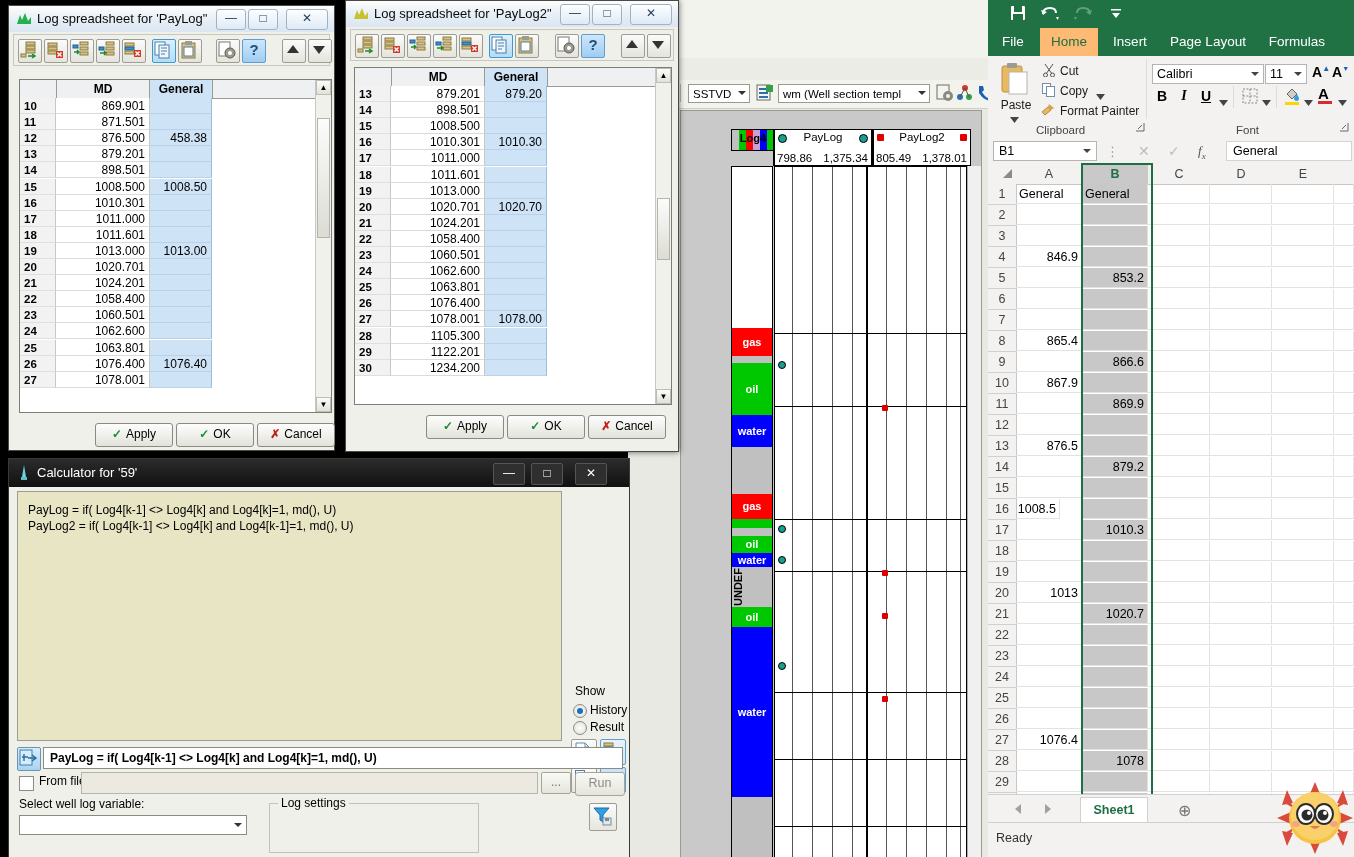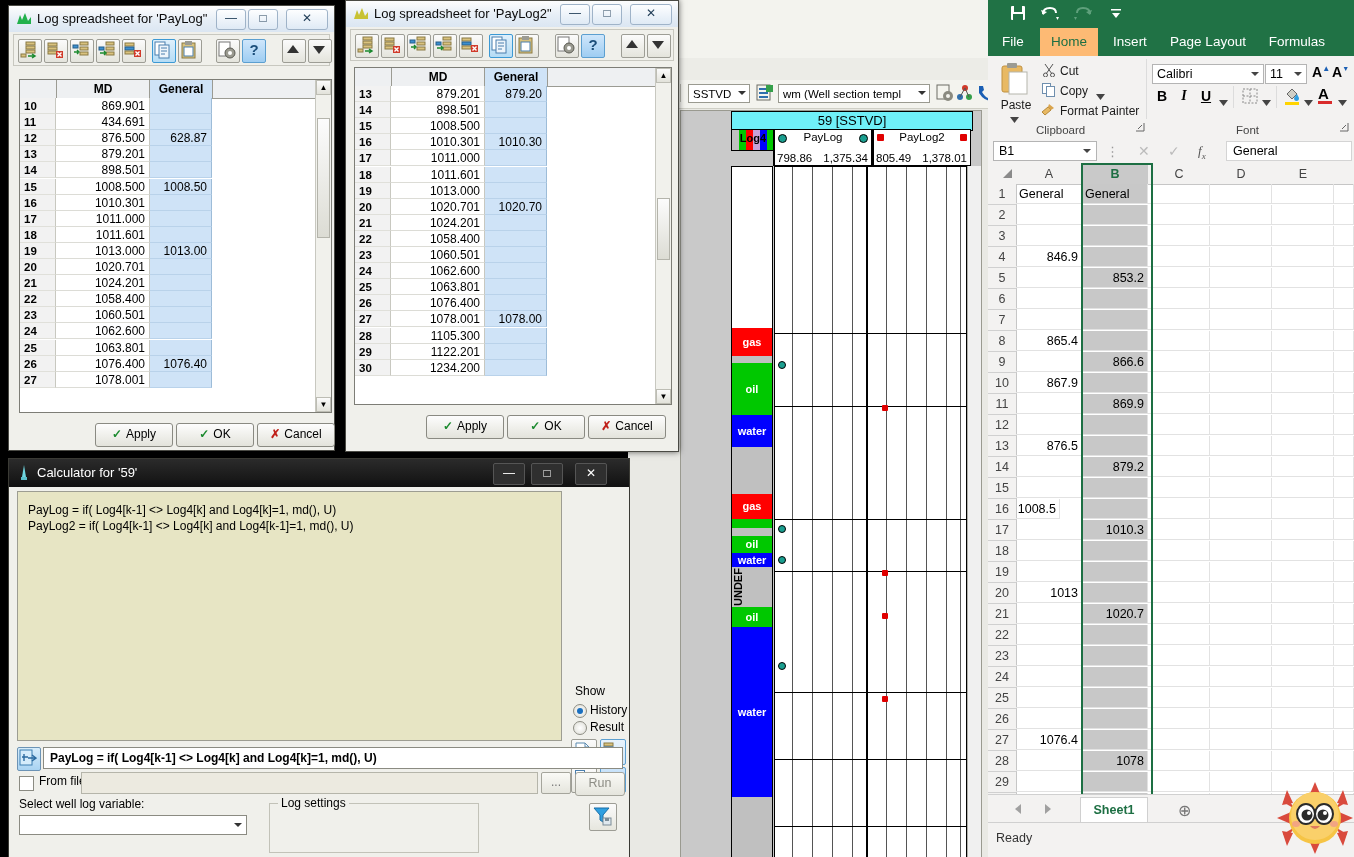--- a/index.html
+++ b/index.html
@@ -218,21 +218,20 @@
       </svg>
   </span>
   <span class="tb-ico" style="left:348px;">
     <svg width="18" height="18" viewBox="0 0 18 18">
         <path d="M3 2 L7 2 L8 6 L6 8 Q9 13 12 14 L14 12 L17 14 L16 17 Q8 17 3 9 Z" fill="#1a5fb4"></path>
       </svg>
   </span>
 </div>
 
 <div id="wellwin" class="abs nosel">
-  <div id="ws-title">59 [SSTVD]</div>
 
   <div id="ws-hdr">
     <div class="ws-logbox">
       <div style="position:absolute;left:0;top:0;width:7px;height:100%;background:#c0c0c0;"></div>
       <div style="position:absolute;left:7px;top:0;width:7px;height:100%;background:#00c800;"></div>
       <div style="position:absolute;left:14px;top:0;width:7px;height:100%;background:#ff0000;"></div>
       <div style="position:absolute;left:21px;top:0;width:7px;height:100%;background:#c8a0d8;"></div>
       <div style="position:absolute;left:28px;top:0;width:7px;height:100%;background:#0000ff;"></div>
       <div style="position:absolute;left:35px;top:0;width:7px;height:100%;background:#00c800;"></div>
       <div style="position:absolute;left:0;right:0;top:2px;text-align:center;font-size:11px;font-weight:bold;color:#000;">Log4</div>
@@ -825,27 +824,27 @@
       <div class="hc" style="left:130px;width:62px;background:#cfe3f7;border-right:1px solid #9b9b93;">General</div>
     </div>
     <div id="ss1rows">
         <div class="ssrow" style="top: 18px;">
           <div class="rn">10</div>
           <div class="c1" style="left: 36px; width: 94px;">869.901</div>
           <div class="c2" style="left: 130px; width: 62px;"></div>
         </div>
         <div class="ssrow" style="top: 34.1px;">
           <div class="rn">11</div>
-          <div class="c1" style="left: 36px; width: 94px;">434.691</div>
+          <div class="c1" style="left: 36px; width: 94px;">871.501</div>
           <div class="c2" style="left: 130px; width: 62px;"></div>
         </div>
         <div class="ssrow" style="top: 50.2px;">
           <div class="rn">12</div>
           <div class="c1" style="left: 36px; width: 94px;">876.500</div>
-          <div class="c2" style="left: 130px; width: 62px;">628.87</div>
+          <div class="c2" style="left: 130px; width: 62px;">458.38</div>
         </div>
         <div class="ssrow" style="top: 66.3px;">
           <div class="rn">13</div>
           <div class="c1" style="left: 36px; width: 94px;">879.201</div>
           <div class="c2" style="left: 130px; width: 62px;"></div>
         </div>
         <div class="ssrow" style="top: 82.4px;">
           <div class="rn">14</div>
           <div class="c1" style="left: 36px; width: 94px;">898.501</div>
           <div class="c2" style="left: 130px; width: 62px;"></div>

